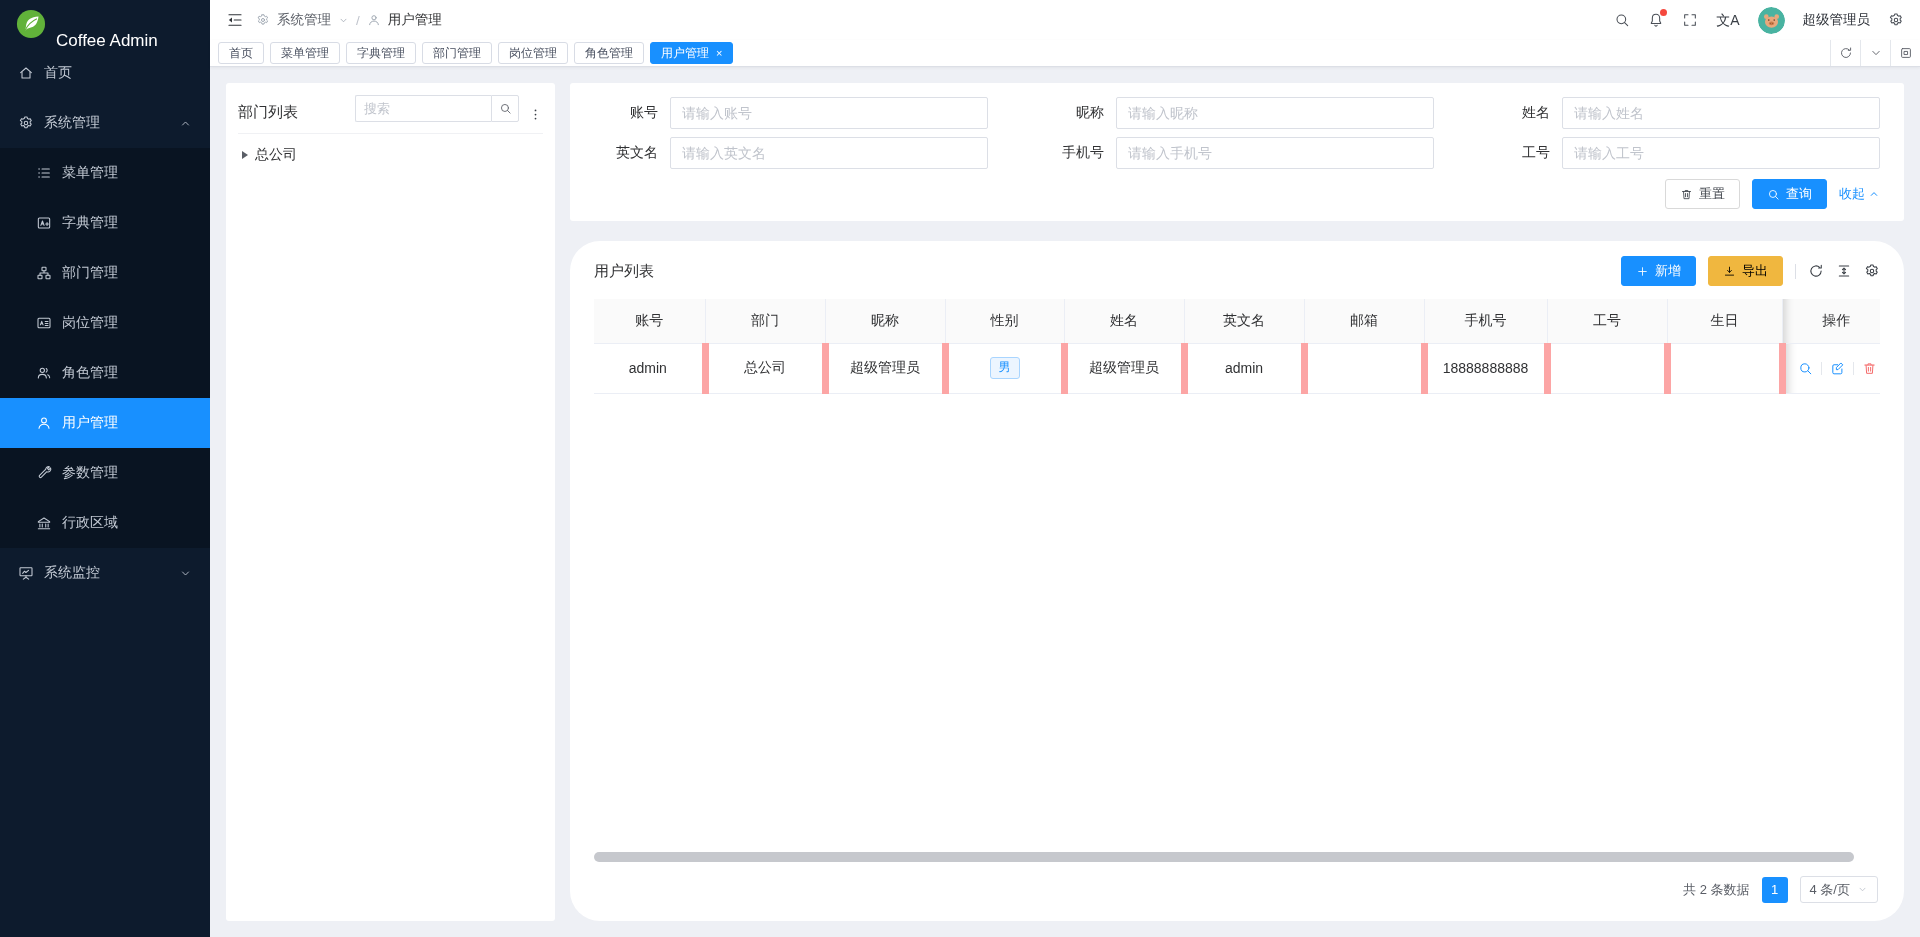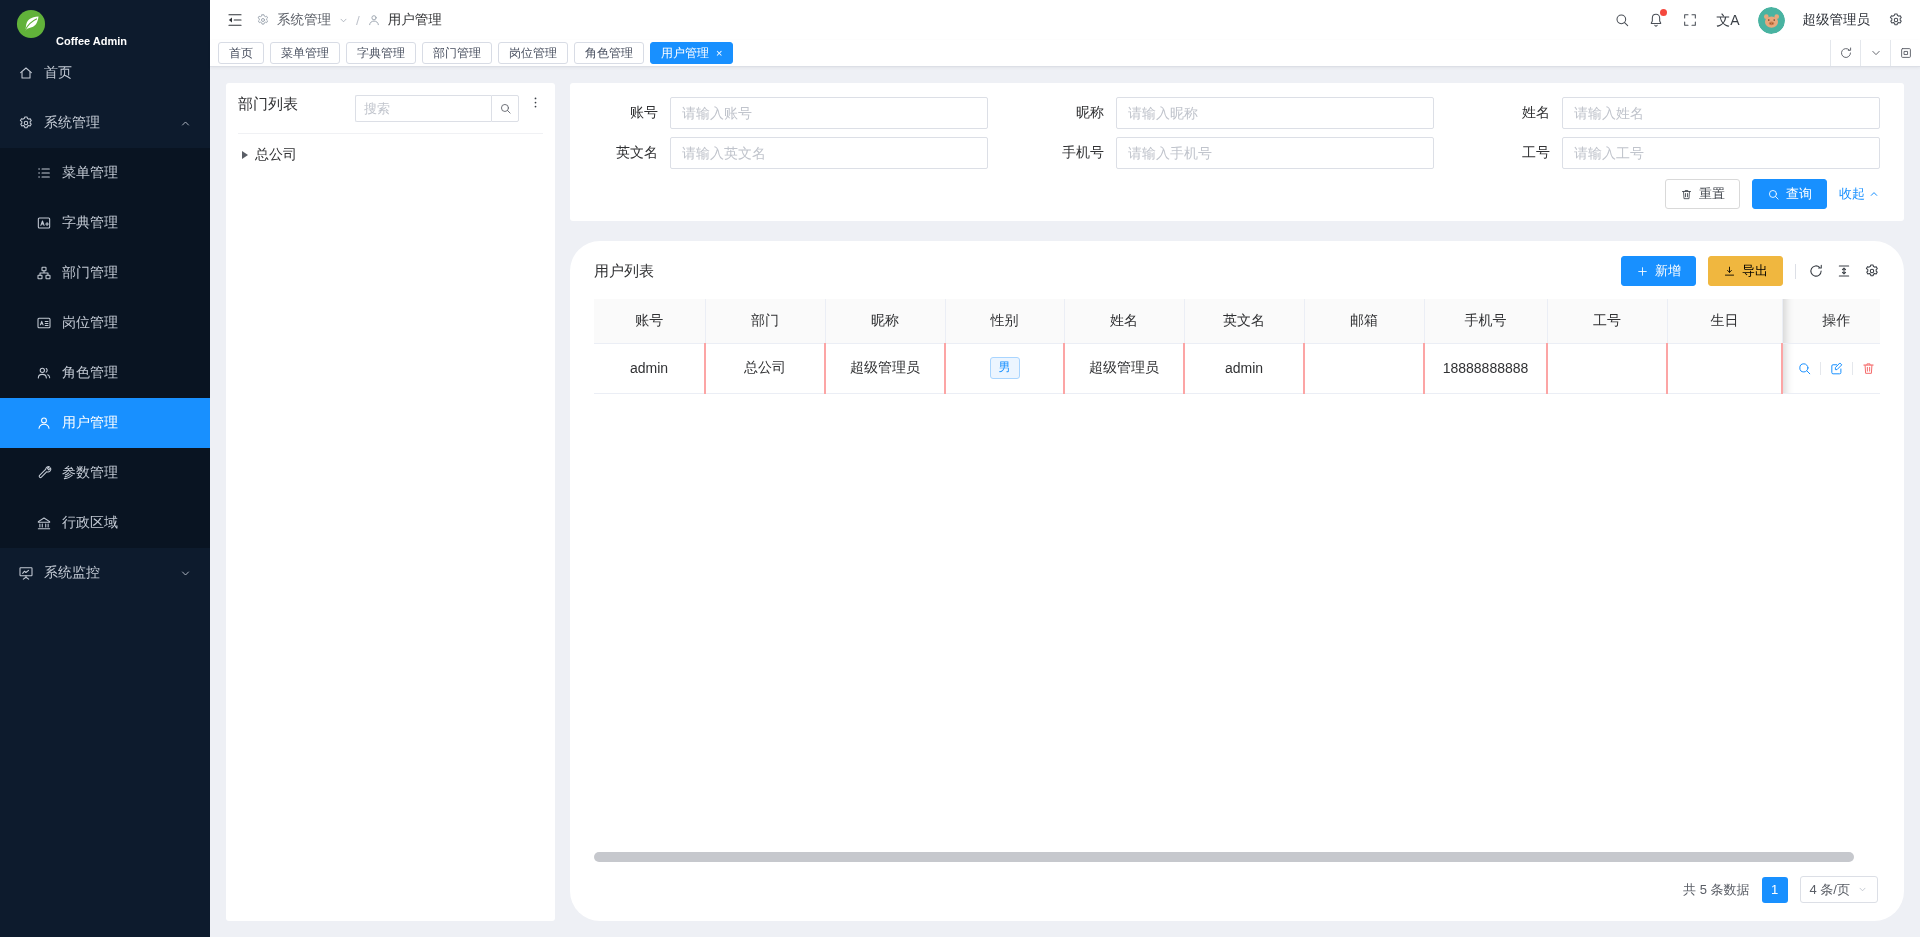--- a/index.html
+++ b/index.html
@@ -8,21 +8,21 @@
     font-family:"Liberation Sans","DejaVu Sans",sans-serif;
     font-size:14px; color:#303133; background:#eef0f5;
     overflow:hidden; display:flex;
   }
   svg.ic { width:16px; height:16px; fill:none; stroke:currentColor; stroke-width:1.6;
            stroke-linecap:round; stroke-linejoin:round; flex-shrink:0; }
 
   
   .sidebar { width:210px; height:100%; background:#0d1b2d; flex-shrink:0; display:flex; flex-direction:column; }
   .logo { height:48px; display:flex; align-items:center; gap:10px; padding:0 16px; flex-shrink:0; }
-  .logo-text { color:#fff; font-weight:bold; font-size:11px; white-space:nowrap;margin-top:33px; }
+  .logo-text { color:#fff; font-weight:normal; font-size:17px; white-space:nowrap;margin-top:33px; }
   .menu { flex:1; overflow:hidden; }
   .menu-item { height:50px; display:flex; align-items:center; gap:10px; padding:0 18px;
                font-size:14px; color:#c3cad4; cursor:pointer; }
   .menu-item .chev { margin-left:auto; width:13px; height:13px; }
   .submenu { background:#091422; }
   .submenu .menu-item { padding-left:36px; }
   .menu-item.active { background:#1890ff; color:#fff; }
 
   
   .main { flex:1; display:flex; flex-direction:column; height:100%; min-width:0; }
@@ -52,21 +52,21 @@
   .tab-ctrl { width:30px; display:flex; align-items:center; justify-content:center; border-left:1px solid #e4e7ec;
               color:#5a5e66; cursor:pointer; }
   .tab-ctrl svg { width:14px; height:14px; }
 
   
   .content { flex:1; display:flex; padding:16px; gap:15px; min-height:0; }
   .card { background:#fff; border-radius:3px; }
 
   
   .dept-card { width:329px; flex-shrink:0; padding:12px 12px 0; display:flex; flex-direction:column; }
-  .dept-head { display:flex; align-items:flex-start; gap:9px; padding-bottom:11px; border-bottom:1px solid #f0f1f4; }
+  .dept-head { display:flex; align-items:flex-end; gap:9px; padding-bottom:11px; border-bottom:1px solid #f0f1f4; }
   .dept-title { font-size:15px; color:#303133; white-space:nowrap; }
   .dept-search { flex:1; display:flex; height:27px; min-width:0;padding-left:48px; }
   .dept-search input { flex:1; min-width:0; border:1px solid #dcdfe6; border-right:none; border-radius:2px 0 0 2px;
                        padding:0 8px; font-size:13px; outline:none; color:#303133; }
   .dept-search-btn { width:28px; border:1px solid #dcdfe6; border-radius:0 2px 2px 0; background:#fff;
                      display:flex; align-items:center; justify-content:center; color:#5a5e66; cursor:pointer; }
   .dept-search-btn svg { width:13px; height:13px; }
   .dots-btn { color:#3a3f46; display:flex; cursor:pointer; }
   .dots-btn svg { width:15px; height:15px; }
   .tree-node { display:flex; align-items:center; gap:7px; padding:12px 2px 0 4px; font-size:14px; color:#303133; cursor:pointer; }
@@ -99,21 +99,21 @@
   .table-tools { margin-left:auto; display:flex; align-items:center; gap:12px; }
   .tool-divider { width:1px; height:15px; background:#dcdfe6; }
   .tool-icon { width:18px; height:18px; color:#3a3f46; cursor:pointer; }
 
   .table-wrap { flex:1; position:relative; margin-top:10px; min-height:0; overflow:hidden; }
   table { width:100%; border-collapse:collapse; table-layout:fixed; }
   th { background:#fafafa; height:44px; font-weight:normal; font-size:14px; color:#303133;
        border-bottom:1px solid #ebeef5; }
   th:not(:last-child) { border-right:1px solid #ebeef5; }
   td { height:50px; text-align:center; font-size:14px; color:#303133; border-bottom:1px solid #ebeef5; }
-  td:not(:last-child) { border-right:2px solid #fca5a5; }
+  td:not(:last-child) { border-right:7px solid #fca5a5; }
   .fixed-col { box-shadow:inset 12px 0 10px -10px rgba(0,0,0,.18); }
   .tag-gender { display:inline-block; padding:2px 8px; font-size:12px; color:#1890ff; background:#ecf5ff;
                 border:1px solid #a9d5ff; border-radius:3px; line-height:1.3; }
   .row-actions { display:flex; align-items:center; justify-content:center; gap:8px; }
   .row-actions svg { width:15px; height:15px; cursor:pointer; }
   .act-view, .act-edit { color:#1890ff; }
   .act-del { color:#f56c6c; }
   .act-sep { width:1px; height:13px; background:#e4e7ec; }
 
   .h-scrollbar { position:absolute; left:0; bottom:4px; width:100%; height:10px; }
@@ -593,21 +593,21 @@
                 </td>
               </tr>
             </tbody>
           </table>
           <div class="h-scrollbar">
             <div class="h-thumb"></div>
           </div>
         </div>
 
         <div class="pagination">
-          <span>共 5 条数据</span>
+          <span>共 2 条数据</span>
           <span class="page-num">1</span>
           <span class="page-size">
             <span>4 条/页</span>
             <svg class="ic">
                 <use href="#i-chev-down"></use>
               </svg>
           </span>
         </div>
       </section>
 

